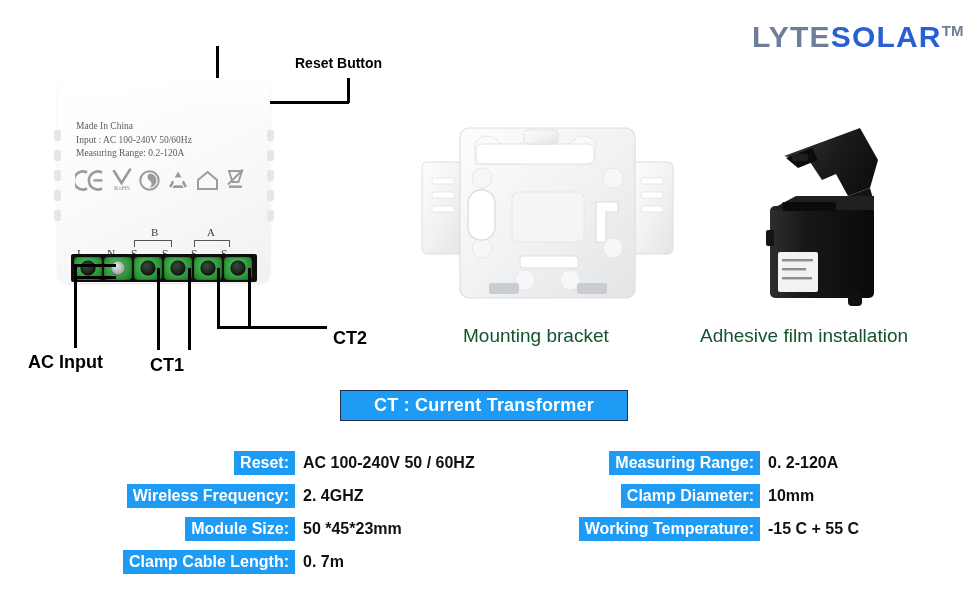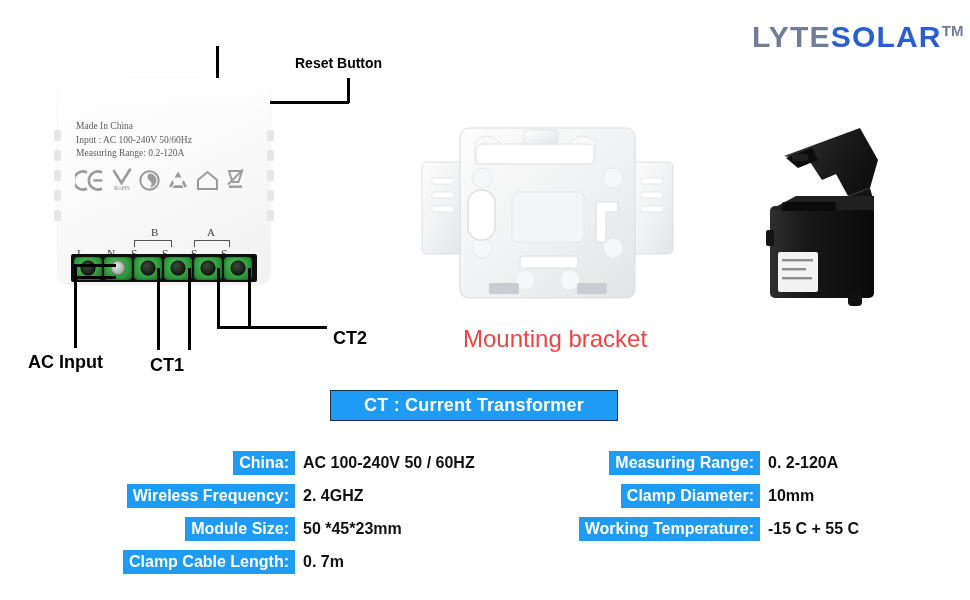--- a/index.html
+++ b/index.html
@@ -176,31 +176,31 @@
 
   
   #ct-img {
     position: absolute;
     left: 752px; top: 118px;
     width: 148px; height: 190px;
   }
 
   .photo-caption {
     position: absolute;
-    font-size: 24px;
-    color: #ef4444;
+    font-size: 19px;
+    color: #14532d;
     white-space: nowrap;
   }
   #bracket-caption { left: 463px; top: 325px; }
   #ct-caption      { left: 700px; top: 325px; }
 
   
   #ct-banner {
     position: absolute;
-    left: 330px; top: 390px;
+    left: 340px; top: 390px;
     width: 288px; height: 31px;
     background: #1e9bf5;
     border: 1.5px solid #1d2f4a;
     display: flex;
     align-items: center;
     justify-content: center;
     color: #fff;
     font-size: 18px;
     font-weight: bold;
     letter-spacing: 0.2px;
@@ -440,30 +440,31 @@
       <rect x="26" y="134" width="40" height="40" rx="2" fill="#f2f2f2"></rect>
       <rect x="30" y="141" width="31" height="2.4" fill="#8d8d8d"></rect>
       <rect x="30" y="150" width="24" height="2.4" fill="#8d8d8d"></rect>
       <rect x="30" y="159" width="30" height="2.4" fill="#8d8d8d"></rect>
 
       <rect x="96" y="172" width="14" height="16" rx="4" fill="#101010"></rect>
     </svg>
   </div>
 
   <div id="bracket-caption" class="photo-caption">Mounting bracket</div>
+  <div id="ct-caption" class="photo-caption">Adhesive film installation</div>
 
   <div id="ct-banner">
     <span>CT : Current Transformer</span>
   </div>
 
   <div id="specs">
 
     <div id="spec-col-left" class="spec-col">
       <div class="spec-row">
-        <span class="key-wrap"><span class="spec-key">China:</span></span>
+        <span class="key-wrap"><span class="spec-key">Reset:</span></span>
         <span class="spec-val">AC 100-240V 50 / 60HZ</span>
       </div>
       <div class="spec-row">
         <span class="key-wrap"><span class="spec-key">Wireless Frequency:</span></span>
         <span class="spec-val">2. 4GHZ</span>
       </div>
       <div class="spec-row">
         <span class="key-wrap"><span class="spec-key">Module Size:</span></span>
         <span class="spec-val">50 *45*23mm</span>
       </div>

